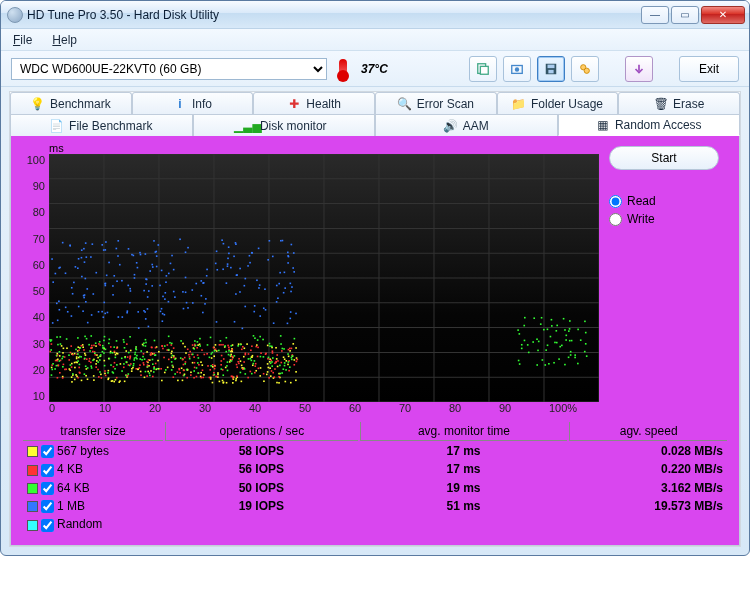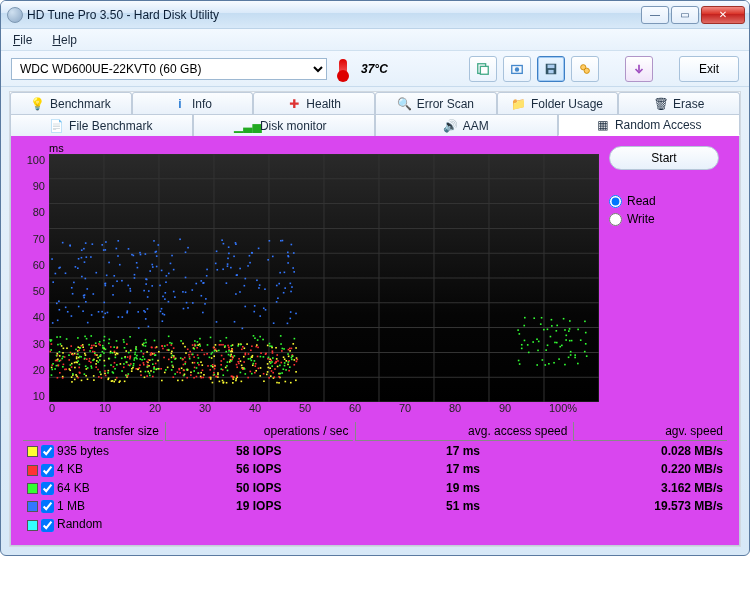--- a/index.html
+++ b/index.html
@@ -149,21 +149,21 @@
   }
   .radio { display:flex;align-items:center;gap:5px;font-size:12px;margin:4px 0;}
   input[type=radio]{margin:0;}
   .resulttable {
     margin-top:6px;
     width:100%;
     font-size:12px;
   }
   .resulttable th {
     font-weight:normal;
-    text-align:right;
+    text-align:center;
     border-bottom:1px solid #888;
     padding:2px 4px;
   }
   .resulttable th+th { border-left:1px solid #888;margin-top:10px; }
   .resulttable td { padding:1px 4px; }
   .swatch {
     display:inline-block;width:11px;height:11px;border:1px solid #555;vertical-align:middle;margin-right:2px;
   }
   .cb { vertical-align:middle; margin:0 3px 0 1px;}
   .val-ops, .val-acc, .val-spd { font-weight:bold; text-align:center; }
@@ -1302,27 +1302,27 @@
               <span>Write</span>
             </label>
         </div>
       </div>
 
       <table class="resulttable">
         <thead>
             <tr>
           <th class="col-size">transfer size</th>
           <th>operations / sec</th>
-          <th>avg. access speed</th>
+          <th>avg. monitor time</th>
           <th>agv. speed</th>
         </tr>
           </thead>
         <tbody id="resbody">
             <tr>
-      <td class="col-size"><span class="swatch" style="background:#ffff33"></span><input type="checkbox" class="cb" checked="" style=""><span>935 bytes</span></td>
+      <td class="col-size"><span class="swatch" style="background:#ffff33"></span><input type="checkbox" class="cb" checked="" style=""><span>567 bytes</span></td>
       <td class="val-ops">58 IOPS</td>
       <td class="val-acc">17 ms</td>
       <td class="val-spd">0.028 MB/s</td>
     </tr>
             <tr>
       <td class="col-size"><span class="swatch" style="background:#ff3333"></span><input type="checkbox" class="cb" checked="" style=""><span>4 KB</span></td>
       <td class="val-ops">56 IOPS</td>
       <td class="val-acc">17 ms</td>
       <td class="val-spd">0.220 MB/s</td>
     </tr>

